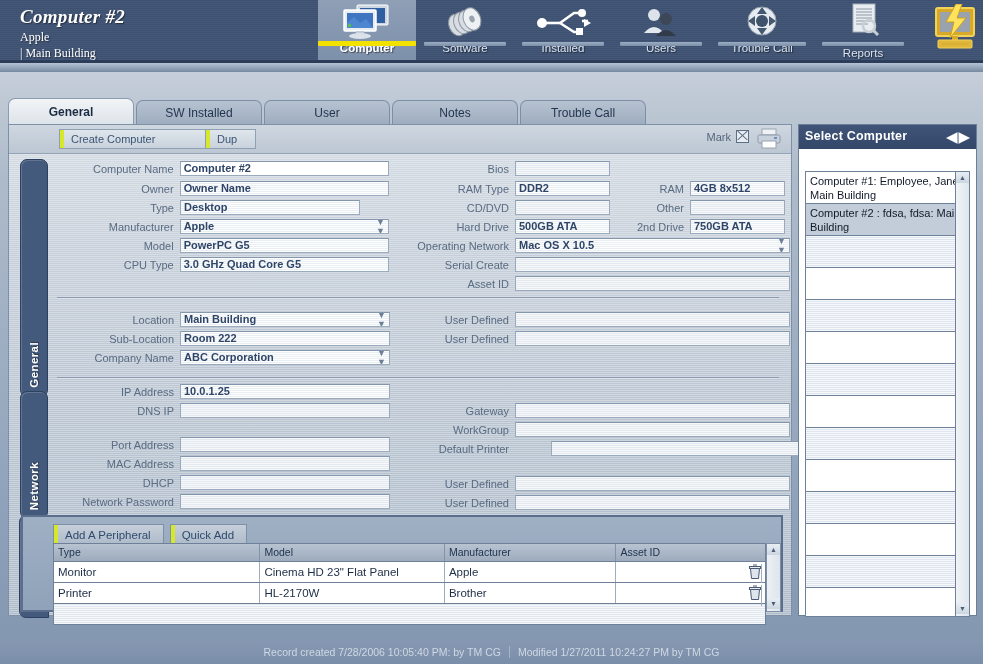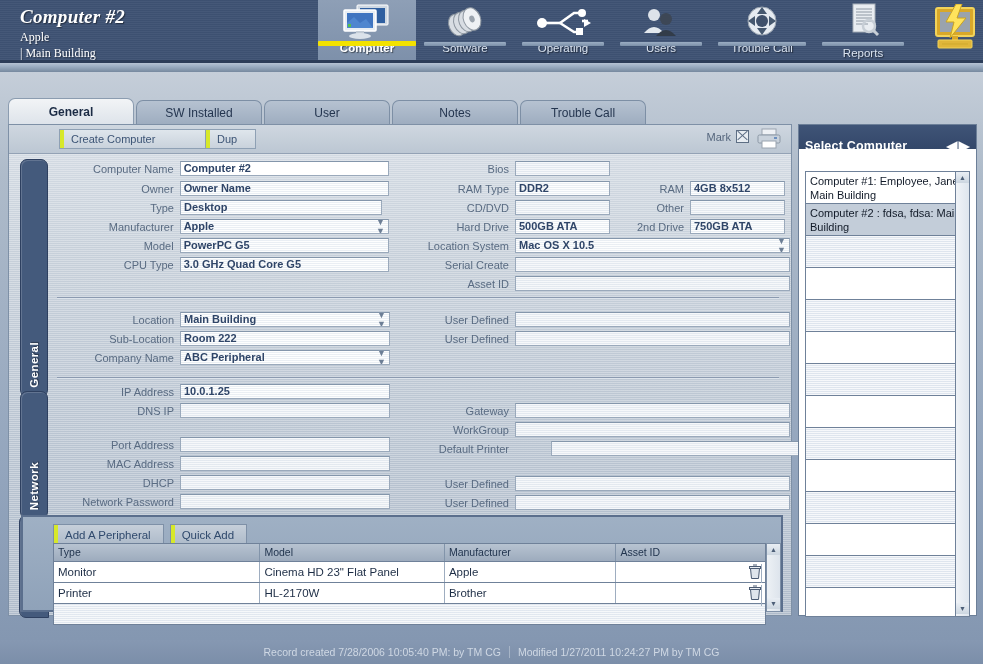--- a/index.html
+++ b/index.html
@@ -131,21 +131,21 @@
   .trash{position:absolute;right:3px;top:2px;}
   .pscroll{position:absolute;left:743px;top:26px;width:13px;height:67px;
            background:linear-gradient(90deg,#edf1f5,#dde4ec);border:1px solid #7e90a7;}
   .sbar-arrow{height:11px;display:flex;align-items:center;justify-content:center;
               background:linear-gradient(#e9eef4,#ccd6e0);font-size:7px;color:#4d5f78;}
 
   
   .side{position:absolute;left:798px;top:52px;width:177px;height:490px;
         border:1px solid #6c7f98;background:linear-gradient(#e8edf3,#dbe3eb);}
   .side-hd{height:24px;background:linear-gradient(#3f5477,#2f4365);
-           display:flex;align-items:flex-end;padding:4px 6px;}
+           display:flex;align-items:flex-start;padding:4px 6px;}
   .side-hd .t{color:#fff;font-size:12.5px;font-weight:bold;flex:1;letter-spacing:.2px;}
   .side-body{position:absolute;left:0;top:24px;right:0;bottom:0;
              background:#ffffff;padding:22px 6px 6px 6px;box-sizing:border-box;}
   .cbox{position:relative;height:444px;border:1px solid #6f8199;background:#fff;overflow:hidden;}
   .cl{position:relative;}
   .citem{height:32px;box-sizing:border-box;border-bottom:1px solid #6f8199;
          padding:2px 4px;font-size:11px;color:#111a28;line-height:14px;}
   .citem.stripe{background:repeating-linear-gradient(0deg, rgba(255,255,255,.65) 0 1px, rgba(222,229,238,.95) 1px 2px),#e7ecf3;}
   .citem.sel{background:#c3cdd9;}
   .cscroll{position:absolute;right:0;top:0;width:13px;height:100%;
@@ -214,21 +214,21 @@
                 <path d="M26 18 L40 27 H45"></path>
             </g>
             <circle cx="8" cy="18" r="5" fill="#ffffff"></circle>
             <circle cx="48" cy="8" r="4" fill="#ffffff"></circle>
             <rect x="42" y="23" width="7" height="7" fill="#ffffff"></rect>
             <path d="M50 14 l7 4 -7 4 z" fill="#ffffff"></path>
             <path d="M48 16 H54" stroke="#ffffff" stroke-width="2.6"></path>
           </svg>
         </div>
         <div class="nav-underline"></div>
-        <div class="nav-lbl">Operating</div>
+        <div class="nav-lbl">Installed</div>
       </div>
 
       <div class="nav-item">
         <div class="nav-ico">
           <svg width="44" height="34" viewBox="0 0 44 34">
             <circle cx="15" cy="10" r="6" fill="#dde3ea"></circle>
             <path d="M5 28 q10 -12 20 0 z" fill="#e2e8ee"></path>
             <circle cx="27" cy="14" r="6" fill="#3d4756"></circle>
             <path d="M17 31 q10 -12 20 0 z" fill="#323c49"></path>
           </svg>
@@ -354,21 +354,21 @@
       <div class="fld" style="left:50px;top:36px;width:330px;">
         <div class="fl" style="width:115px">Computer Name</div>
         <div class="fi white" style="width:210px">Computer #2</div>
       </div>
       <div class="fld" style="left:50px;top:56px;width:330px;">
         <div class="fl" style="width:115px">Owner</div>
         <div class="fi" style="width:210px">Owner Name</div>
       </div>
       <div class="fld" style="left:50px;top:75px;width:330px;">
         <div class="fl" style="width:115px">Type</div>
-        <div class="fi" style="width:202px">Desktop</div>
+        <div class="fi" style="width:180px">Desktop</div>
       </div>
       <div class="fld" style="left:50px;top:94px;width:330px;">
         <div class="fl" style="width:115px">Manufacturer</div>
         <div class="fi" style="width:210px">
           <span>Apple</span>
           <span class="chev">▼<br>▼</span>
         </div>
       </div>
       <div class="fld" style="left:50px;top:113px;width:330px;">
         <div class="fl" style="width:115px">Model</div>
@@ -389,21 +389,21 @@
       </div>
       <div class="fld" style="left:400px;top:75px;">
         <div class="fl" style="width:100px">CD/DVD</div>
         <div class="fi empty" style="width:95px"></div>
       </div>
       <div class="fld" style="left:400px;top:94px;">
         <div class="fl" style="width:100px">Hard Drive</div>
         <div class="fi" style="width:95px">500GB ATA</div>
       </div>
       <div class="fld" style="left:400px;top:113px;">
-        <div class="fl" style="width:100px">Location System</div>
+        <div class="fl" style="width:100px">Operating Network</div>
         <div class="fi" style="width:275px">
           <span>Mac OS X 10.5</span>
           <span class="chev">▼<br>▼</span>
         </div>
       </div>
       <div class="fld" style="left:400px;top:132px;">
         <div class="fl" style="width:100px">Serial Create</div>
         <div class="fi empty" style="width:275px"></div>
       </div>
       <div class="fld" style="left:400px;top:151px;">
@@ -433,21 +433,21 @@
           <span class="chev">▼<br>▼</span>
         </div>
       </div>
       <div class="fld" style="left:50px;top:206px;">
         <div class="fl" style="width:115px">Sub-Location</div>
         <div class="fi" style="width:210px">Room 222</div>
       </div>
       <div class="fld" style="left:50px;top:225px;">
         <div class="fl" style="width:115px">Company Name</div>
         <div class="fi" style="width:210px">
-          <span>ABC Peripheral</span>
+          <span>ABC Corporation</span>
           <span class="chev">▼<br>▼</span>
         </div>
       </div>
 
       <div class="fld" style="left:400px;top:187px;">
         <div class="fl" style="width:100px">User Defined</div>
         <div class="fi empty" style="width:275px"></div>
       </div>
       <div class="fld" style="left:400px;top:206px;">
         <div class="fl" style="width:100px">User Defined</div>

